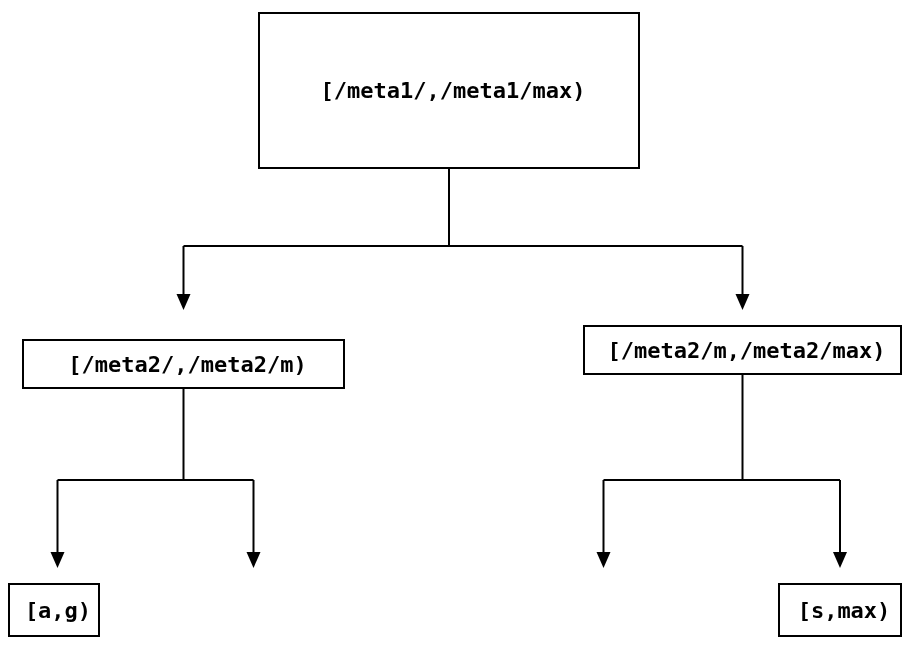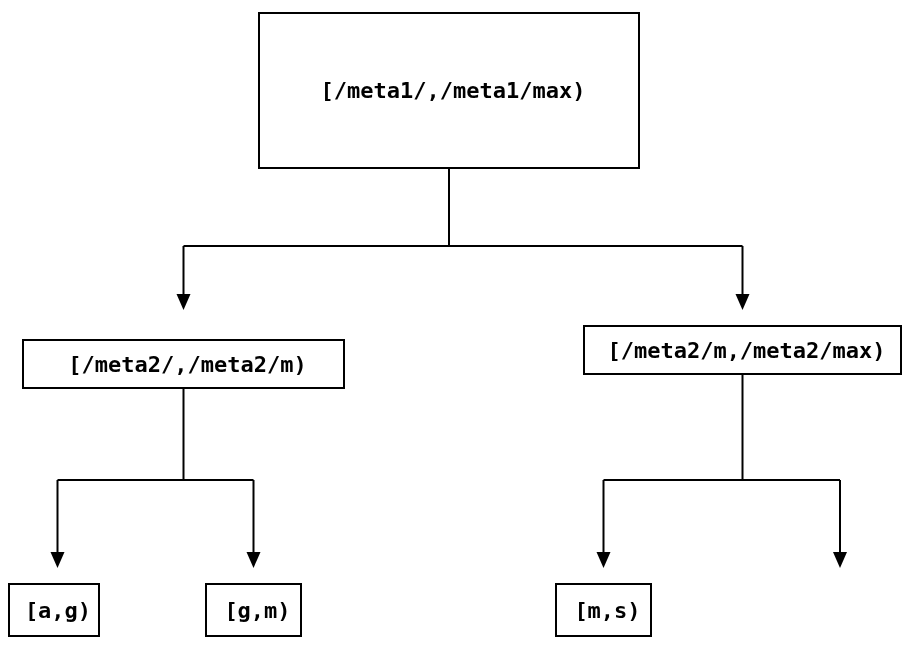--- a/index.html
+++ b/index.html
@@ -83,22 +83,19 @@
   </div>
 
   <div class="node n-right">
     <span>[/meta2/m,/meta2/max)</span>
   </div>
 
   <div class="node n-ag">
     <span>[a,g)</span>
   </div>
 
-  <div class="node n-gm">
-    <span>[g,m)</span>
+
+
+  <div class="node n-smax">
+    <span>[s,max)</span>
   </div>
-
-  <div class="node n-ms">
-    <span>[m,s)</span>
-  </div>
-
 
 </div>
 
 </body></html>

